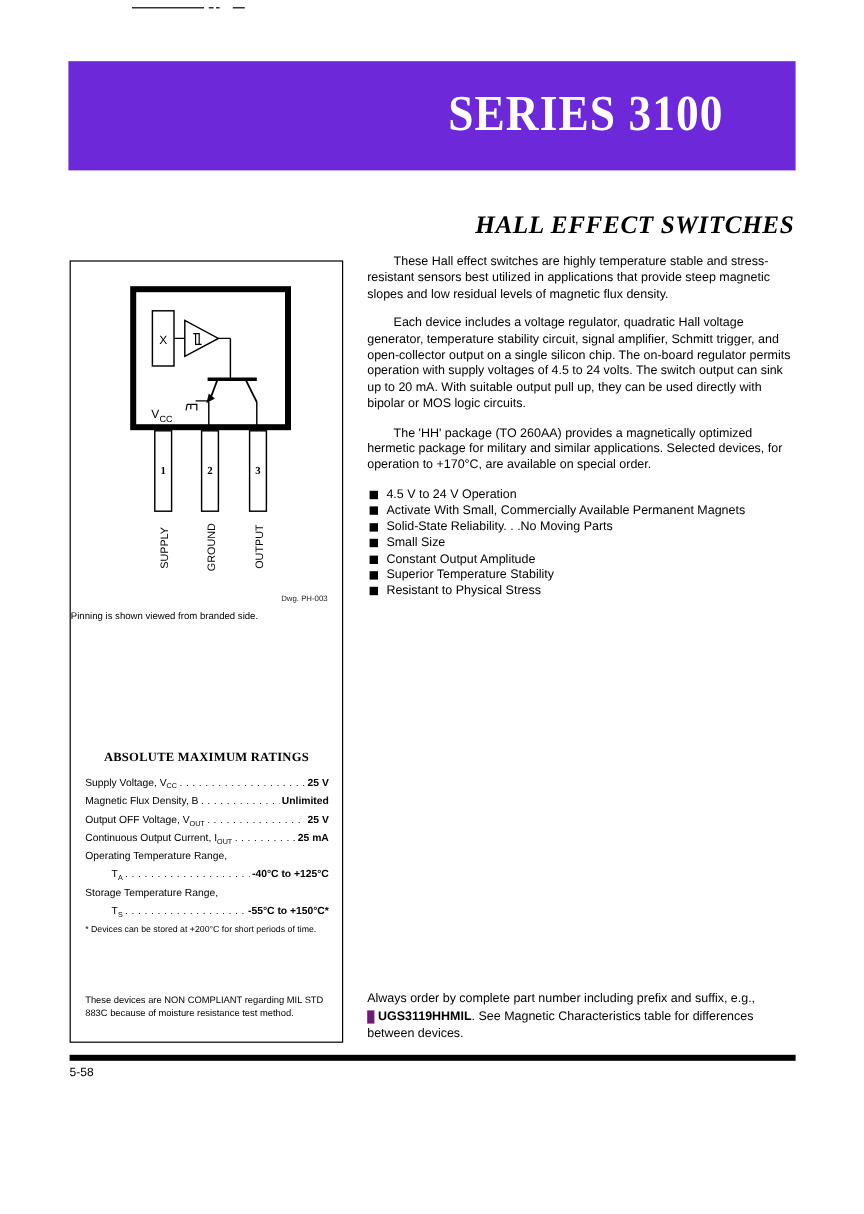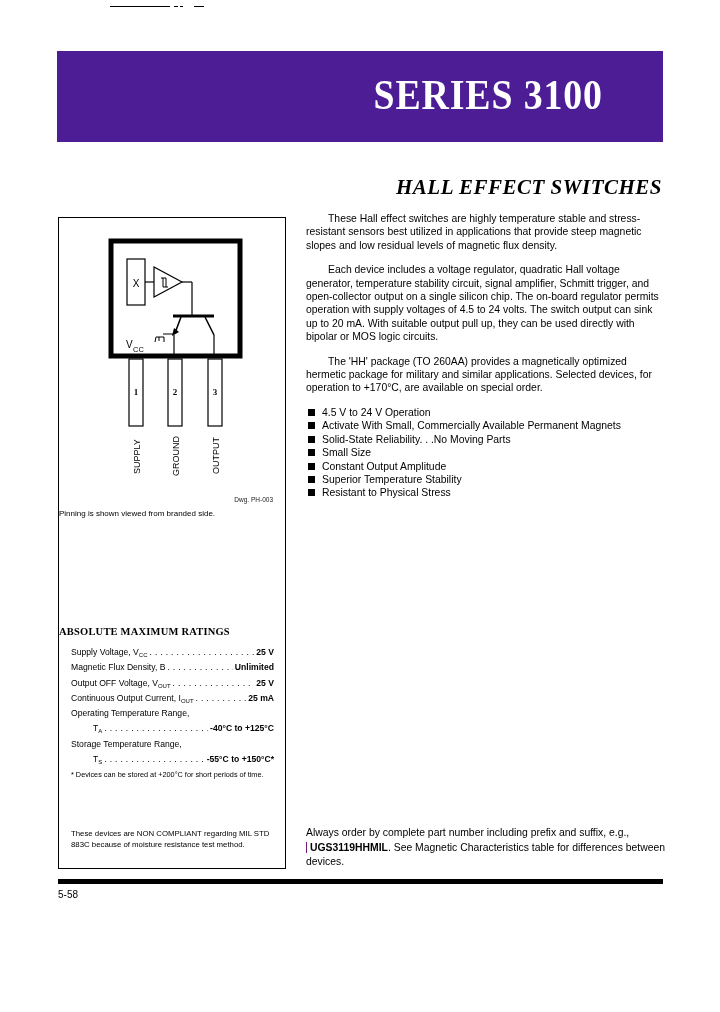--- a/index.html
+++ b/index.html
@@ -1,43 +1,43 @@
 <!DOCTYPE html>
 <html><head>
 <meta charset="utf-8">
 <style>
   html, body { margin:0; padding:0; background:#fff; }
   body { width:720px; height:1012px; position:relative; overflow:hidden; font-family:"Liberation Sans", sans-serif; color:#000; }
   .topmark { position:absolute; top:6px; left:110px; width:100px; height:1px; }
   .topmark span { position:absolute; top:0; height:1px; background:#000; }
-  .banner { position:absolute; left:57px; top:51px; width:606px; height:91px; background:#4c1d95; }
+  .banner { position:absolute; left:57px; top:51px; width:606px; height:91px; background:#6d28d9; }
   .banner-title { position:absolute; right:60px; top:20px; color:#fff; font-family:"Liberation Serif", serif; font-weight:bold; font-size:42px; letter-spacing:1px; transform:scaleX(0.9); transform-origin:right; }
   .subtitle { position:absolute; right:58px; top:175px; font-family:"Liberation Serif", serif; font-weight:bold; font-style:italic; font-size:21px; letter-spacing:0.5px; }
   .right-col { position:absolute; left:306px; top:212px; width:360px; font-size:10.4px; line-height:13.4px; }
   .right-col p { margin:0 0 11px 0; text-indent:22px; }
   .features-title { font-family:"Liberation Serif", serif; font-weight:bold; font-size:14px; margin:5px 0 3px 0; letter-spacing:0.3px; }
   .features { list-style:none; margin:0; padding:0; }
   .features li { position:relative; padding-left:16px; line-height:13.4px; }
   .features li .bullet { position:absolute; left:2px; top:3px; width:7px; height:7px; background:#000; }
   .left-box { position:absolute; left:58px; top:217px; width:226px; height:650px; border:1px solid #000; }
   .diagram { position:absolute; left:0; top:0; width:226px; height:300px; }
   .caption-code { position:absolute; right:12px; top:278px; font-size:6.5px; color:#222; }
   .caption { position:absolute; left:0; width:226px; top:291px; text-align:left; font-size:8px; }
-  .ratings-title { position:absolute; left:0; width:226px; top:408px; text-align:left; font-family:"Liberation Serif", serif; font-weight:bold; font-size:10.5px; letter-spacing:0.2px; }
+  .ratings-title { position:absolute; left:0; width:226px; top:408px; text-align:center; font-family:"Liberation Serif", serif; font-weight:bold; font-size:10.5px; letter-spacing:0.2px; }
   .ratings { position:absolute; left:12px; top:429px; width:203px; font-size:8.6px; }
   .rrow { display:flex; align-items:baseline; height:15.3px; white-space:nowrap; }
   .rrow .lbl { flex:0 0 auto; }
   .rrow .dots { flex:1 1 auto; overflow:hidden; letter-spacing:3px; color:#000; margin:0 2px; }
   .rrow .val { flex:0 0 auto; font-weight:bold;text-align:center; }
   .rrow.indent .lbl { padding-left:22px; }
   sub { font-size:6px; vertical-align:-2px; }
   .footnote { position:absolute; left:12px; top:552px; width:200px; font-size:7.3px; line-height:10px; }
   .noncompliant { position:absolute; left:12px; top:611px; width:200px; font-size:7.8px; line-height:10.5px; }
   .order-note { position:absolute; left:306px; top:826px; width:360px; font-size:10.4px; line-height:14.5px; }
-  .partno { font-weight:bold; border-left:1px solid #701a75; padding-left:3px; }
+  .partno { font-weight:bold; border-left:6px solid #701a75; padding-left:3px; }
   .footer-bar { position:absolute; left:58px; top:879px; width:605px; height:5px; background:#000; }
   .page-num { position:absolute; left:58px; top:889px; font-size:10px; }
 </style>
 </head>
 <body>
 
 <div class="topmark">
   <span style="left:0;width:60px"></span>
   <span style="left:64px;width:4px"></span>
   <span style="left:70px;width:3px"></span>

